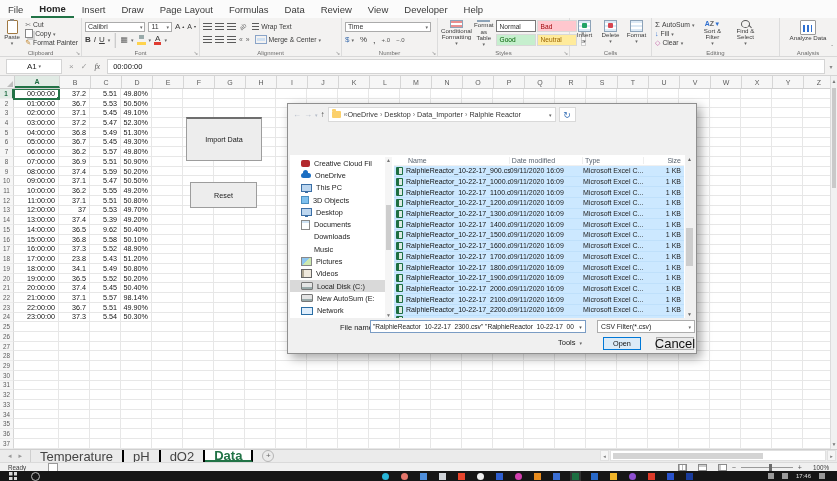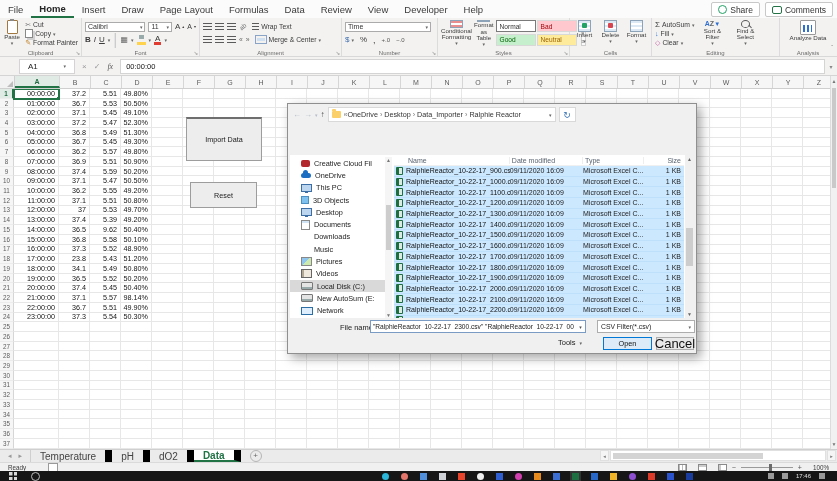--- a/index.html
+++ b/index.html
@@ -40,21 +40,21 @@
   .sq{width:11px;height:10px;border:1px solid #8da3b8;background:repeating-linear-gradient(180deg,#dce9f5 0 2px,#fff 2px 4px)}
   .sq.g::after,.sq.r::after{content:"";display:block;width:5px;height:5px;margin:2px auto;border-radius:1px}
   .sq.g::after{background:#21a366}.sq.r::after{background:#d64550}
   .mag{width:7px;height:7px;border:1.4px solid #5a5a5a;border-radius:50%;position:relative;display:inline-block}
   .mag::after{content:"";position:absolute;width:4px;height:1.4px;background:#5a5a5a;transform:rotate(45deg);right:-3px;bottom:-1px}
   .anic{width:14px;height:13px;border:1px solid #9a9a9a;background:#fff;position:relative;border-radius:1px}
   .anic::before{content:"";position:absolute;left:2px;bottom:2px;width:9px;height:7px;background:repeating-linear-gradient(90deg,#2f6fd0 0 2px,transparent 2px 4px)}
   .sfic{font-size:7px;color:#2f6fd0;font-weight:700}
   
   #fbar{position:absolute;left:0;top:57px;width:837px;height:19px;background:#f3f2f1;border-bottom:1px solid #d4d4d4;display:flex;align-items:center;box-sizing:border-box}
-  #namebox{width:56px;height:15px;background:#fff;border:1px solid #d4d4d4;margin-left:19px;display:flex;align-items:center;justify-content:space-between;padding:0 8px;font-size:8px;color:#222;box-sizing:border-box}
+  #namebox{width:56px;height:15px;background:#fff;border:1px solid #d4d4d4;margin-left:6px;display:flex;align-items:center;justify-content:space-between;padding:0 20px;font-size:8px;color:#222;box-sizing:border-box}
   #fxbtns{display:flex;align-items:center;gap:7px;padding:0 7px;color:#9a9a9a;font-size:8px;border-right:1px solid #d4d4d4;height:15px}
   #fxbtns .fx{font-family:"Liberation Serif","DejaVu Serif",serif;font-style:italic;color:#5a5a5a}
   #ffield{flex:1;height:15px;background:#fff;border:1px solid #d4d4d4;border-left:none;font-size:7.5px;color:#111;display:flex;align-items:center;padding-left:5px;box-sizing:border-box}
   #fchev{width:12px;text-align:center;color:#888;font-size:6px}
   
   #colheads{position:absolute;left:0;top:76px;width:830px;height:13px;background:#f6f6f6;display:flex;overflow:hidden;border-bottom:1px solid #cfcfcf;box-sizing:border-box}
   .corner{width:14px;flex:none;border-right:1px solid #cfcfcf;position:relative;background:#f2f2f2}
   .corner::after{content:"";position:absolute;right:1px;bottom:1px;border-left:6px solid transparent;border-bottom:6px solid #bdbdbd}
   .colh{width:31px;flex:none;font-size:7px;color:#5c5c5c;display:flex;align-items:center;justify-content:center;border-right:1px solid #d6d6d6;box-sizing:border-box}
   .colh.first{width:45px}
@@ -133,26 +133,26 @@
   #lscroll{position:absolute;right:0;top:0;width:9px;bottom:0;background:#f0f0f0}
   #lthumb{position:absolute;left:1px;right:1px;top:45%;height:38px;background:#cdcdcd}
   .lsarr{position:absolute;left:0;right:0;text-align:center;font-size:5px;color:#666}
   #fnarea{position:absolute;left:2px;right:2px;bottom:2px;height:33px;background:#f0f0f0}
   #fnlab{position:absolute;left:50px;top:5px;font-size:7.5px;color:#1a1a1a}
   #fninput{position:absolute;left:80px;top:2px;width:216px;height:13px;background:#fff;border:1px solid #7a9cc4;box-sizing:border-box;display:flex;align-items:center}
   #fninput input{border:none;outline:none;flex:1;font-size:6.6px;color:#222;font-family:inherit;padding:0 2px;background:transparent}
   #fninput .cv2{width:9px;font-size:5px;color:#555;text-align:center}
   #ffilter{position:absolute;left:307px;top:2px;width:98px;height:13px;background:#fff;border:1px solid #adadad;box-sizing:border-box;display:flex;align-items:center;justify-content:space-between;font-size:6.8px;color:#222;padding-left:3px}
   #toolsbtn{position:absolute;left:268px;top:20px;font-size:7.5px;color:#1a1a1a;display:flex;gap:4px;align-items:center}
-  #openbtn{position:absolute;left:313px;top:19px;width:49px;height:13px;background:#dcebf7;border:1px solid #0078d7;display:flex;align-items:center;justify-content:center;font-size:7.3px;color:#111;box-sizing:border-box}
+  #openbtn{position:absolute;left:313px;top:19px;width:38px;height:13px;background:#dcebf7;border:1px solid #0078d7;display:flex;align-items:center;justify-content:center;font-size:7.3px;color:#111;box-sizing:border-box}
   #cancelbtn{position:absolute;left:366px;top:19px;width:38px;height:13px;background:#e9e9e9;border:1px solid #adadad;display:flex;align-items:center;justify-content:center;font-size:13px;color:#111;box-sizing:border-box}
   
   #tabsrow{position:absolute;left:0;top:449px;width:837px;height:13px;background:#ebebeb;border-top:1px solid #cfcfcf;display:flex;align-items:stretch;box-sizing:border-box}
   #tnav{display:flex;align-items:center;gap:7px;padding:0 8px;color:#9a9a9a;font-size:7px}
-  .stab{padding:0 9px;font-size:10px;color:#444;border-right:7px solid #000000;display:flex;align-items:center}
+  .stab{padding:0 9px;font-size:13px;color:#444;border-right:2px solid #000000;display:flex;align-items:center}
   .stab.active{background:#fff;color:#217346;font-weight:700;border-bottom:2px solid #217346;box-sizing:border-box}
   #addsheet{width:10px;height:10px;border:1px solid #b5b5b5;border-radius:50%;display:flex;align-items:center;justify-content:center;font-size:8px;color:#666;margin:auto 0 auto 9px;line-height:1}
   #hscroll{position:absolute;left:610px;top:450px;width:216px;height:11px;background:#fff;border:1px solid #e0e0e0;box-sizing:border-box}
   #hthumb{position:absolute;left:2px;top:2px;width:150px;height:6px;background:#d4d4d4}
   .hsarr{position:absolute;top:450px;width:9px;height:11px;background:#f5f5f5;border:1px solid #e0e0e0;font-size:5px;color:#777;display:flex;align-items:center;justify-content:center;box-sizing:border-box}
   
   #status{position:absolute;left:0;top:462px;width:837px;height:9px;background:#f0f0f0;border-top:1px solid #dadada;display:flex;align-items:center;font-size:6.3px;color:#3a3a3a;padding:0 8px;box-sizing:border-box}
   #accic{width:8px;height:7px;border:1px solid #9a9a9a;background:#fff;margin-left:22px}
   #stright{margin-left:auto;display:flex;align-items:center}
   .vico{width:9px;height:7px;border:1px solid #8a8a8a;background:#fff;margin-left:11px;box-sizing:border-box}
@@ -188,30 +188,20 @@
       <div class="rtab">Insert</div>
       <div class="rtab">Draw</div>
       <div class="rtab">Page Layout</div>
       <div class="rtab">Formulas</div>
       <div class="rtab">Data</div>
       <div class="rtab">Review</div>
       <div class="rtab">View</div>
       <div class="rtab">Developer</div>
       <div class="rtab">Help</div>
     </div>
-  <div id="topright">
-    <div class="topbtn">
-      <span class="shic"></span>
-      <span>Share</span>
-    </div>
-    <div class="topbtn">
-      <span class="cmic"></span>
-      <span>Comments</span>
-    </div>
-  </div>
 </div>
 
 <div id="ribbon">
   <div class="rgroup" style="width:82px">
     <div style="display:flex;gap:4px">
       <div class="rbig" style="width:22px">
         <span class="clip"></span>
         <span>Paste</span>
         <span class="cv">▾</span>
       </div>

